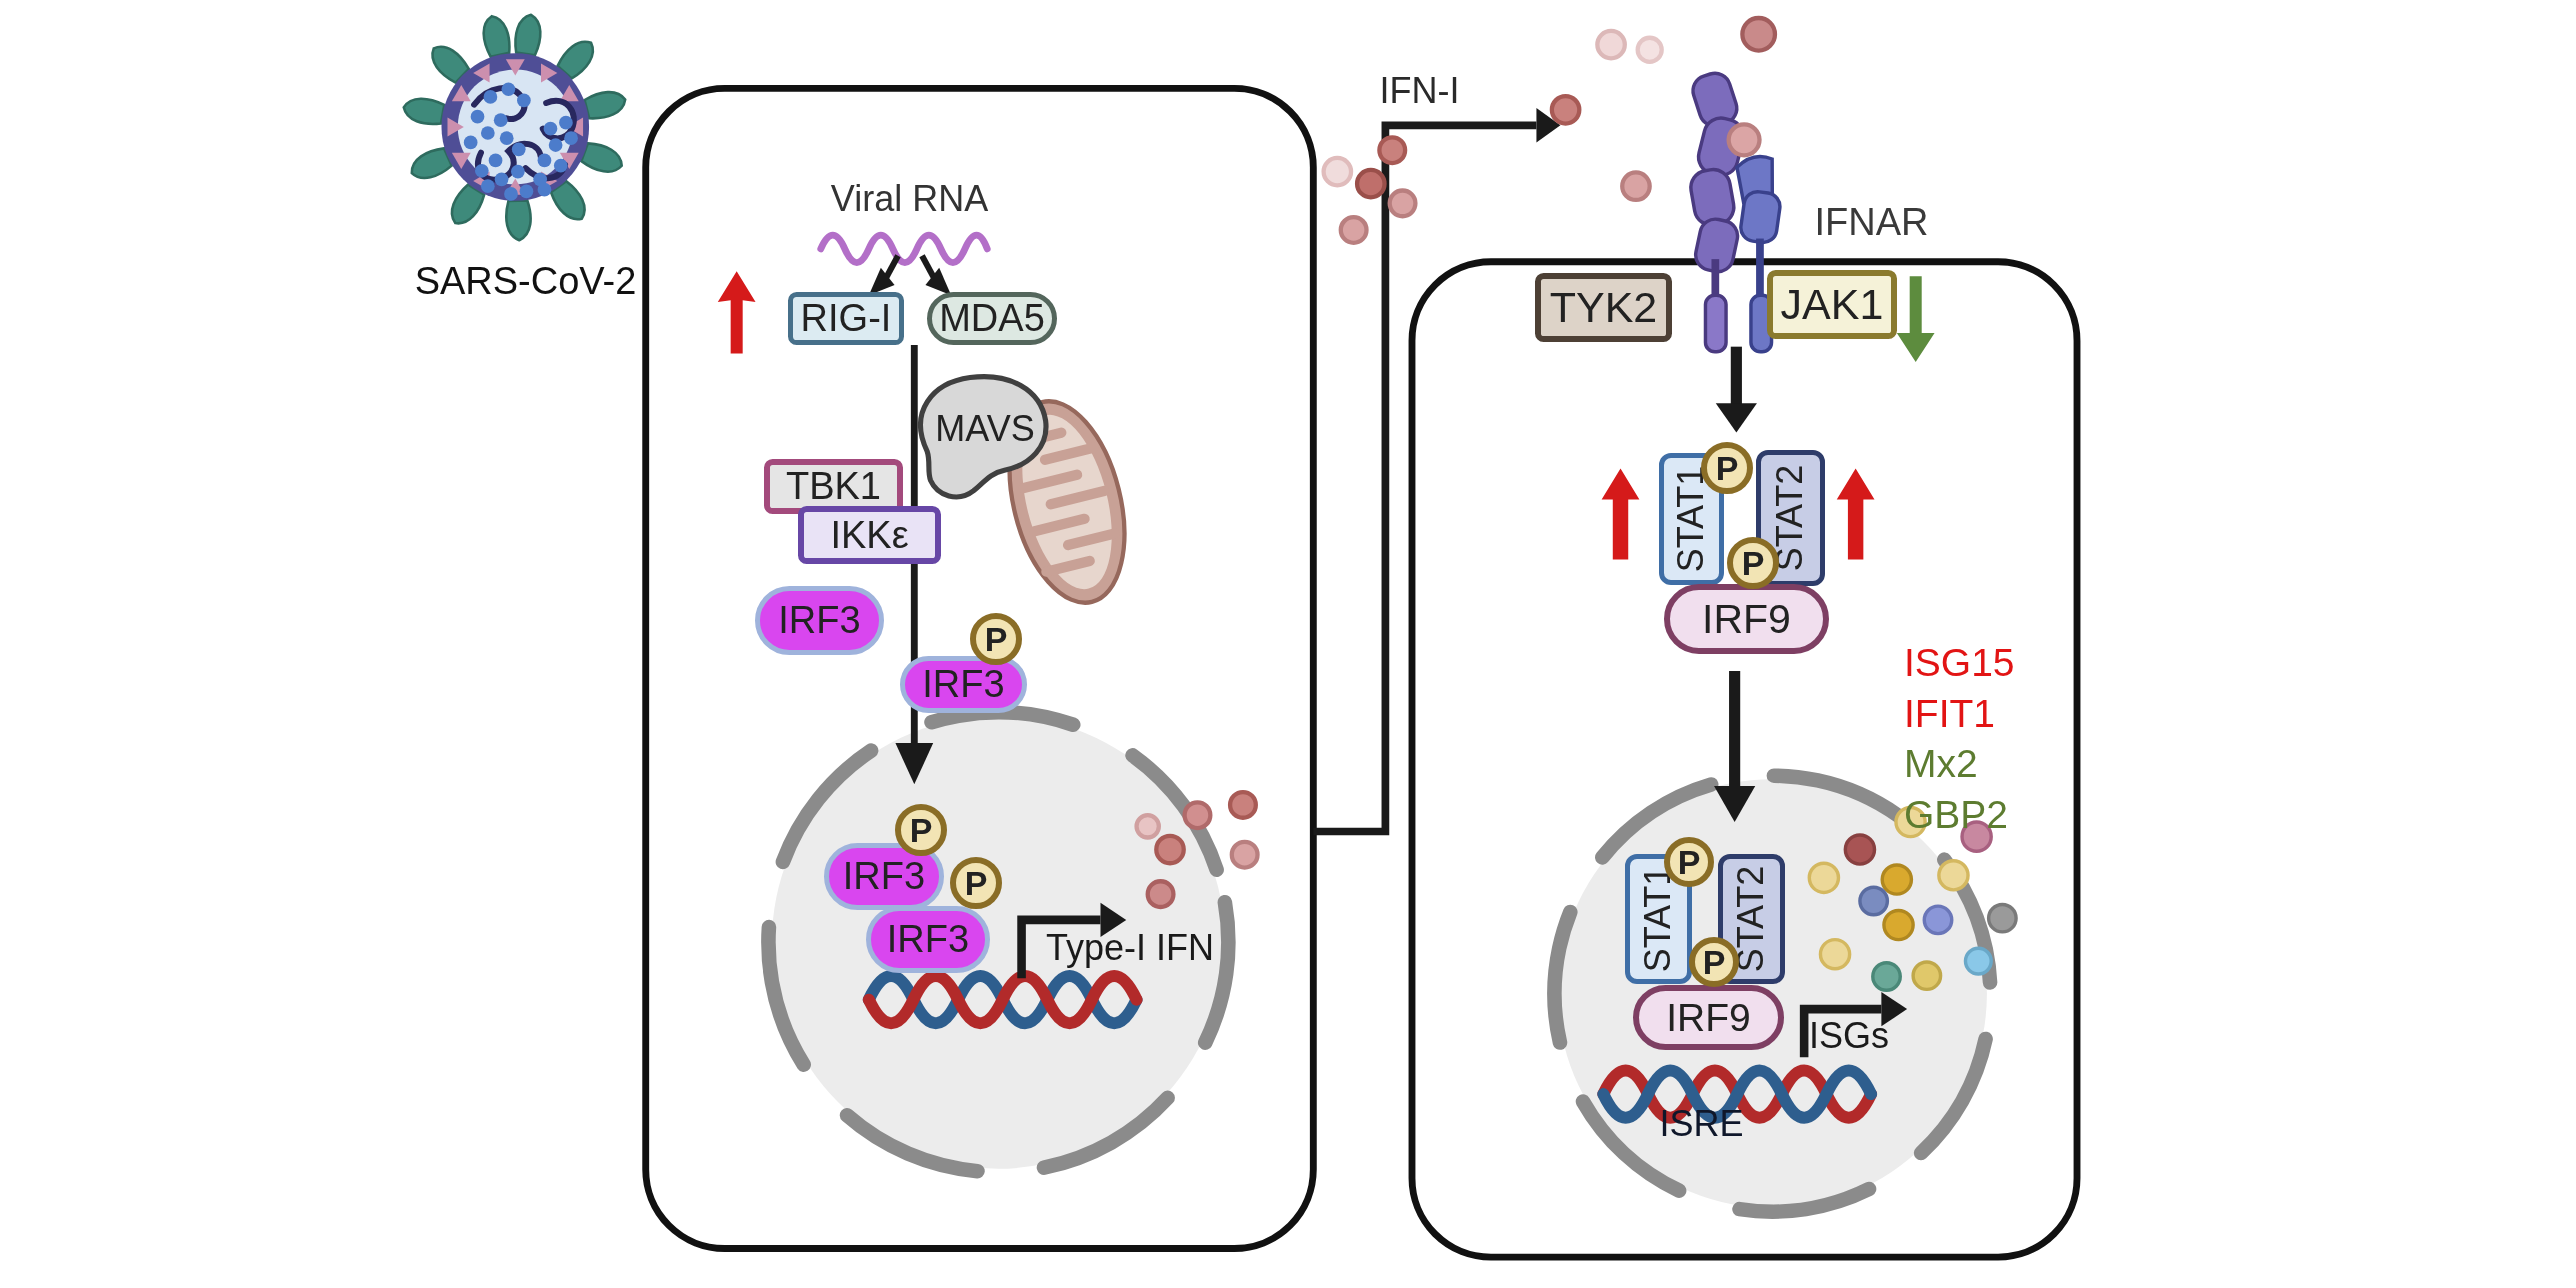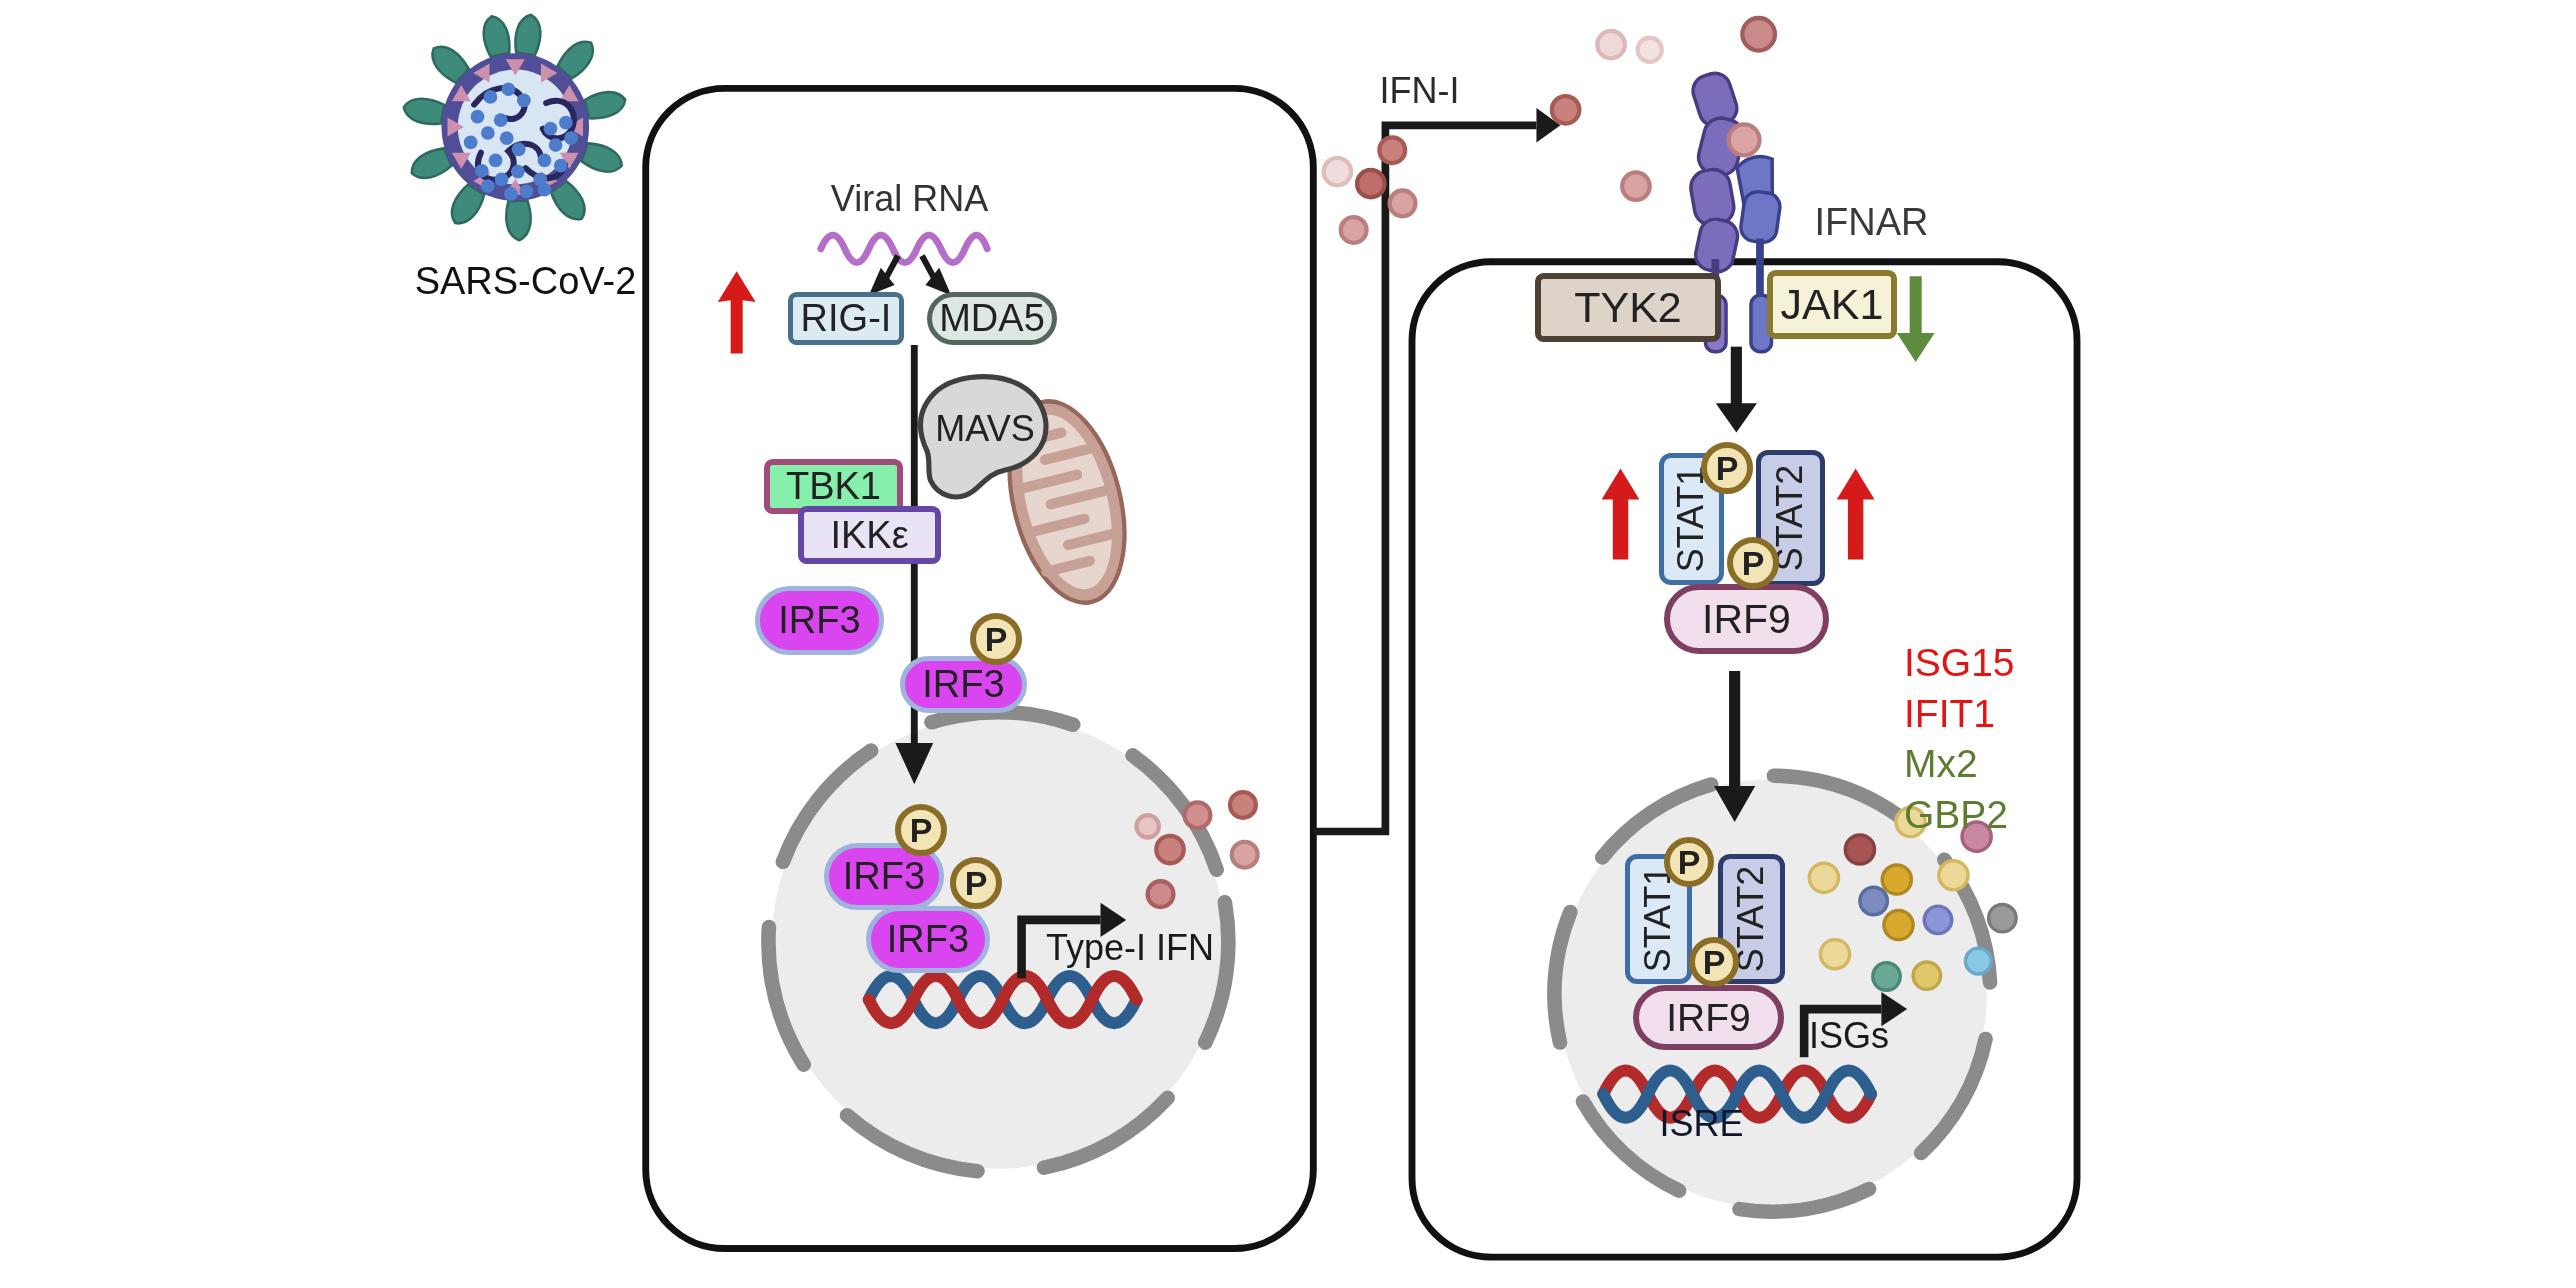--- a/index.html
+++ b/index.html
@@ -7,21 +7,21 @@
          font-family:"Liberation Sans",sans-serif;color:#222;}
   #diagram-svg{position:absolute;left:0;top:0;}
   .lbl{position:absolute;display:flex;align-items:center;justify-content:center;
        box-sizing:border-box;white-space:nowrap;}
   .plain{background:transparent;color:#2e2e2e;}
   .box{border-radius:8.6px;}
   .pill{border-radius:858px;}
   
   .rigi  {background:#dcebf2;border:5.2px solid #47708a;font-size:38px;}
   .mda5  {background:#dde8e2;border:5.2px solid #54665c;border-radius:29px;font-size:38px;}
-  .tbk1  {background:#86efac;border:6px solid #a34a7c;font-size:38px;}
+  .tbk1  {background:#e5e5e5;border:6px solid #a34a7c;font-size:38px;}
   .ikke  {background:#e9e3f6;border:6px solid #6747a6;font-size:38px;}
   .irf3  {background:#d946ef;border:5.2px solid #9fb3dc;font-size:38px;}
   .stat1 {background:#dbe8f6;border:5.2px solid #3f6ea6;border-radius:12px;font-size:36px;}
   .stat2 {background:#c7cde6;border:5.2px solid #2e3c6a;border-radius:12px;font-size:36px;}
   .irf9  {background:#f1dfee;border:6px solid #7e3f63;font-size:41px;}
   .tyk2  {background:#ddd3c8;border:6px solid #4d4035;font-size:43px;}
   .jak1  {background:#f5f2d8;border:6px solid #8a7a2e;font-size:43px;}
   .pcirc {background:#f2e4b4;border:6.9px solid #8a6d26;border-radius:50%;
           font-size:34px;font-weight:600;color:#222;}
   .vtext{transform:rotate(-90deg);} 
@@ -287,21 +287,21 @@
 <div class="lbl pcirc" style="left:950px;top:857px;width:52px;height:52px;">
   <span>P</span>
 </div>
 
 <div class="lbl plain" style="left:1028px;top:929px;width:180px;height:38px;font-size:36px;justify-content:flex-start;color:#1a1a1a;margin-left:18px;">Type-I IFN</div>
 
 <div class="lbl plain" style="left:1368px;top:72px;width:103px;height:38px;font-size:36px;color:#2a2a2a;">IFN-I</div>
 
 <div class="lbl plain" style="left:1803px;top:203px;width:137px;height:39px;font-size:38px;color:#3a3a3a;">IFNAR</div>
 
-<div class="lbl box tyk2" style="left:1535px;top:273px;width:186px;height:69px;">
+<div class="lbl box tyk2" style="left:1535px;top:273px;width:137px;height:69px;">
   <span>TYK2</span>
 </div>
 
 <div class="lbl box jak1" style="left:1767px;top:270px;width:130px;height:69px;">
   <span>JAK1</span>
 </div>
 
 <div class="lbl stat1" style="left:1659px;top:453px;width:65px;height:132px;">
   <span class="vtext">STAT1</span>
 </div>

